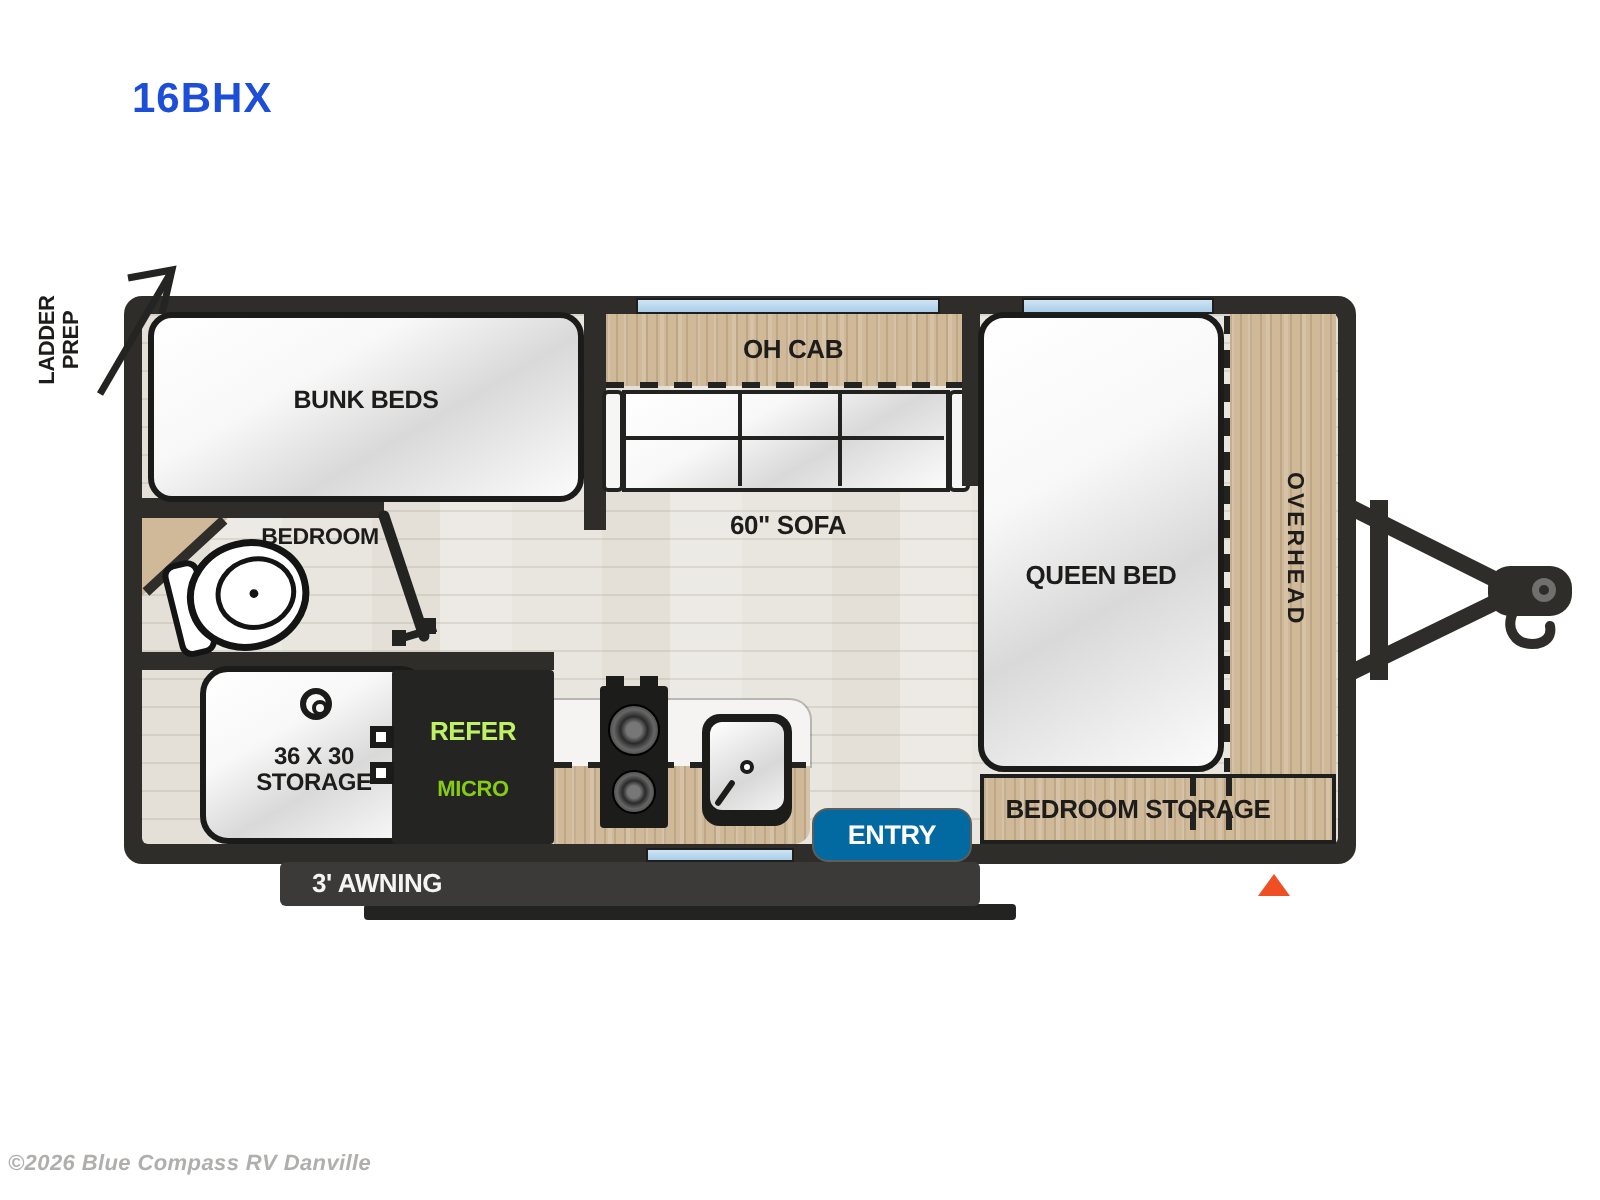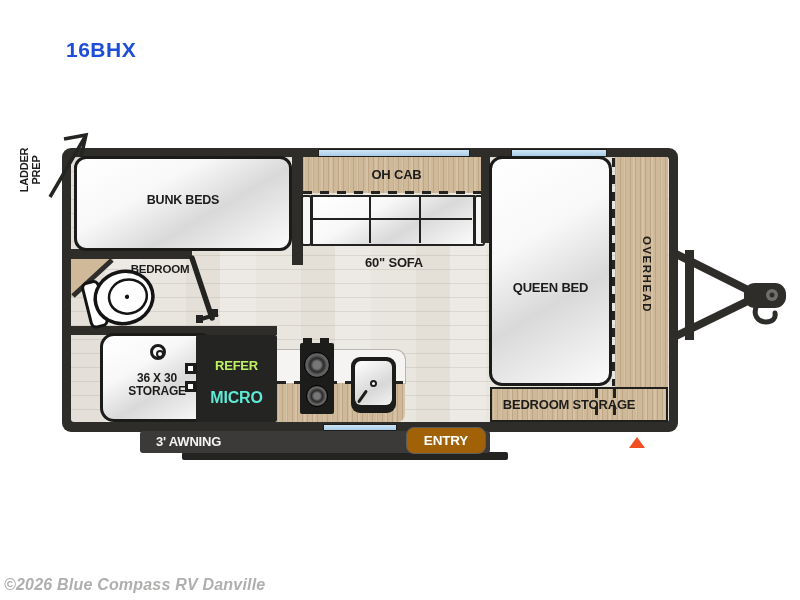--- a/index.html
+++ b/index.html
@@ -61,21 +61,21 @@
       <div class="abs" style="left:3px;top:3px;width:4px;height:4px;border:2px solid #1b1b1a;border-radius:50%;"></div>
     </div>
     <div class="lbl abs" style="left:0;top:36px;width:108px;font-size:12px;">
       <div>36 X 30</div>
       <div>STORAGE</div>
     </div>
   </div>
 
   <div class="abs" style="left:196px;top:335px;width:81px;height:87px;background:#242422;border-radius:2px;">
     <div class="lbl abs" style="left:0;top:24px;width:81px;font-size:13px;color:#bef264;">REFER</div>
-    <div class="lbl abs" style="left:0;top:54px;width:81px;font-size:16px;color:#5eead4;">MICRO</div>
+    <div class="lbl abs" style="left:0;top:54px;width:81px;font-size:11px;color:#84cc16;">MICRO</div>
   </div>
 
   <div class="abs" style="left:277px;top:350px;width:128px;height:33px;background:#f5f4f2;border-top-right-radius:10px;box-shadow:0 0 0 1px rgba(40,40,40,0.25);"></div>
   <div class="abs wood" style="left:277px;top:383px;width:128px;height:39px;border-bottom-right-radius:8px;"></div>
   <div class="abs dash-h" style="left:277px;top:381px;width:126px;"></div>
 
   <div class="abs" style="left:300px;top:343px;width:34px;height:71px;background:#1c1c1b;border-radius:2px;">
     <div class="abs" style="left:3px;top:-5px;width:9px;height:6px;background:#1c1c1b;"></div>
     <div class="abs" style="left:20px;top:-5px;width:9px;height:6px;background:#1c1c1b;"></div>
     <div class="abs" style="left:4px;top:9px;width:26px;height:26px;border-radius:50%;background:radial-gradient(circle,#777 0 22%,#2a2a2a 40%,#666 60%,#222 100%);border:1px solid #000;box-sizing:border-box;"></div>
@@ -120,27 +120,27 @@
     <div class="abs dash-v" style="left:121px;top:0;height:30px;"></div>
   </div>
 
   <div class="abs win" style="left:318px;top:149px;width:152px;height:8px;"></div>
   <div class="abs win" style="left:511px;top:149px;width:96px;height:8px;"></div>
   <div class="abs win" style="left:323px;top:424px;width:74px;height:7px;"></div>
 
   <div class="abs" style="left:140px;top:431px;width:350px;height:22px;background:#3b3a38;border-radius:3px;">
     <div class="lbl" style="position:absolute;left:16px;top:4px;font-size:13px;color:#f4f4f2;text-align:left;">3' AWNING</div>
   </div>
-  <div class="abs" style="left:406px;top:427px;width:80px;height:27px;background:#a16207;border:1px solid #5d5d5b;border-radius:8px;box-sizing:border-box;">
+  <div class="abs" style="left:406px;top:404px;width:80px;height:27px;background:#0369a1;border:1px solid #5d5d5b;border-radius:8px;box-sizing:border-box;">
     <div class="lbl" style="position:absolute;left:0;top:5px;width:78px;font-size:13.5px;color:#ffffff;">ENTRY</div>
   </div>
 
   <div class="abs" style="left:629px;top:437px;width:0;height:0;border-left:8px solid transparent;border-right:8px solid transparent;border-bottom:11px solid #f04f23;"></div>
 
-  <div class="abs" style="left:4px;top:576px;font-size:16px;font-weight:700;font-style:italic;color:#b0afae;letter-spacing:0.2px;">©2026 Blue Compass RV Danville</div>
+  <div class="abs" style="left:4px;top:576px;font-size:11px;font-weight:700;font-style:italic;color:#b0afae;letter-spacing:0.2px;">©2026 Blue Compass RV Danville</div>
 
   <svg class="abs" style="left:0;top:0;pointer-events:none;" width="800" height="600" viewBox="0 0 800 600">
 
     <g>
       <polygon points="71,259 114,259 71,298" fill="#cfb999"></polygon>
       <line x1="112" y1="260" x2="73" y2="296" stroke="#2e2d2a" stroke-width="5"></line>
     </g>
 
     <g transform="rotate(-14 118 298)">
       <rect x="86" y="276" width="16" height="45" rx="5" fill="#ffffff" stroke="#141414" stroke-width="3"></rect>

